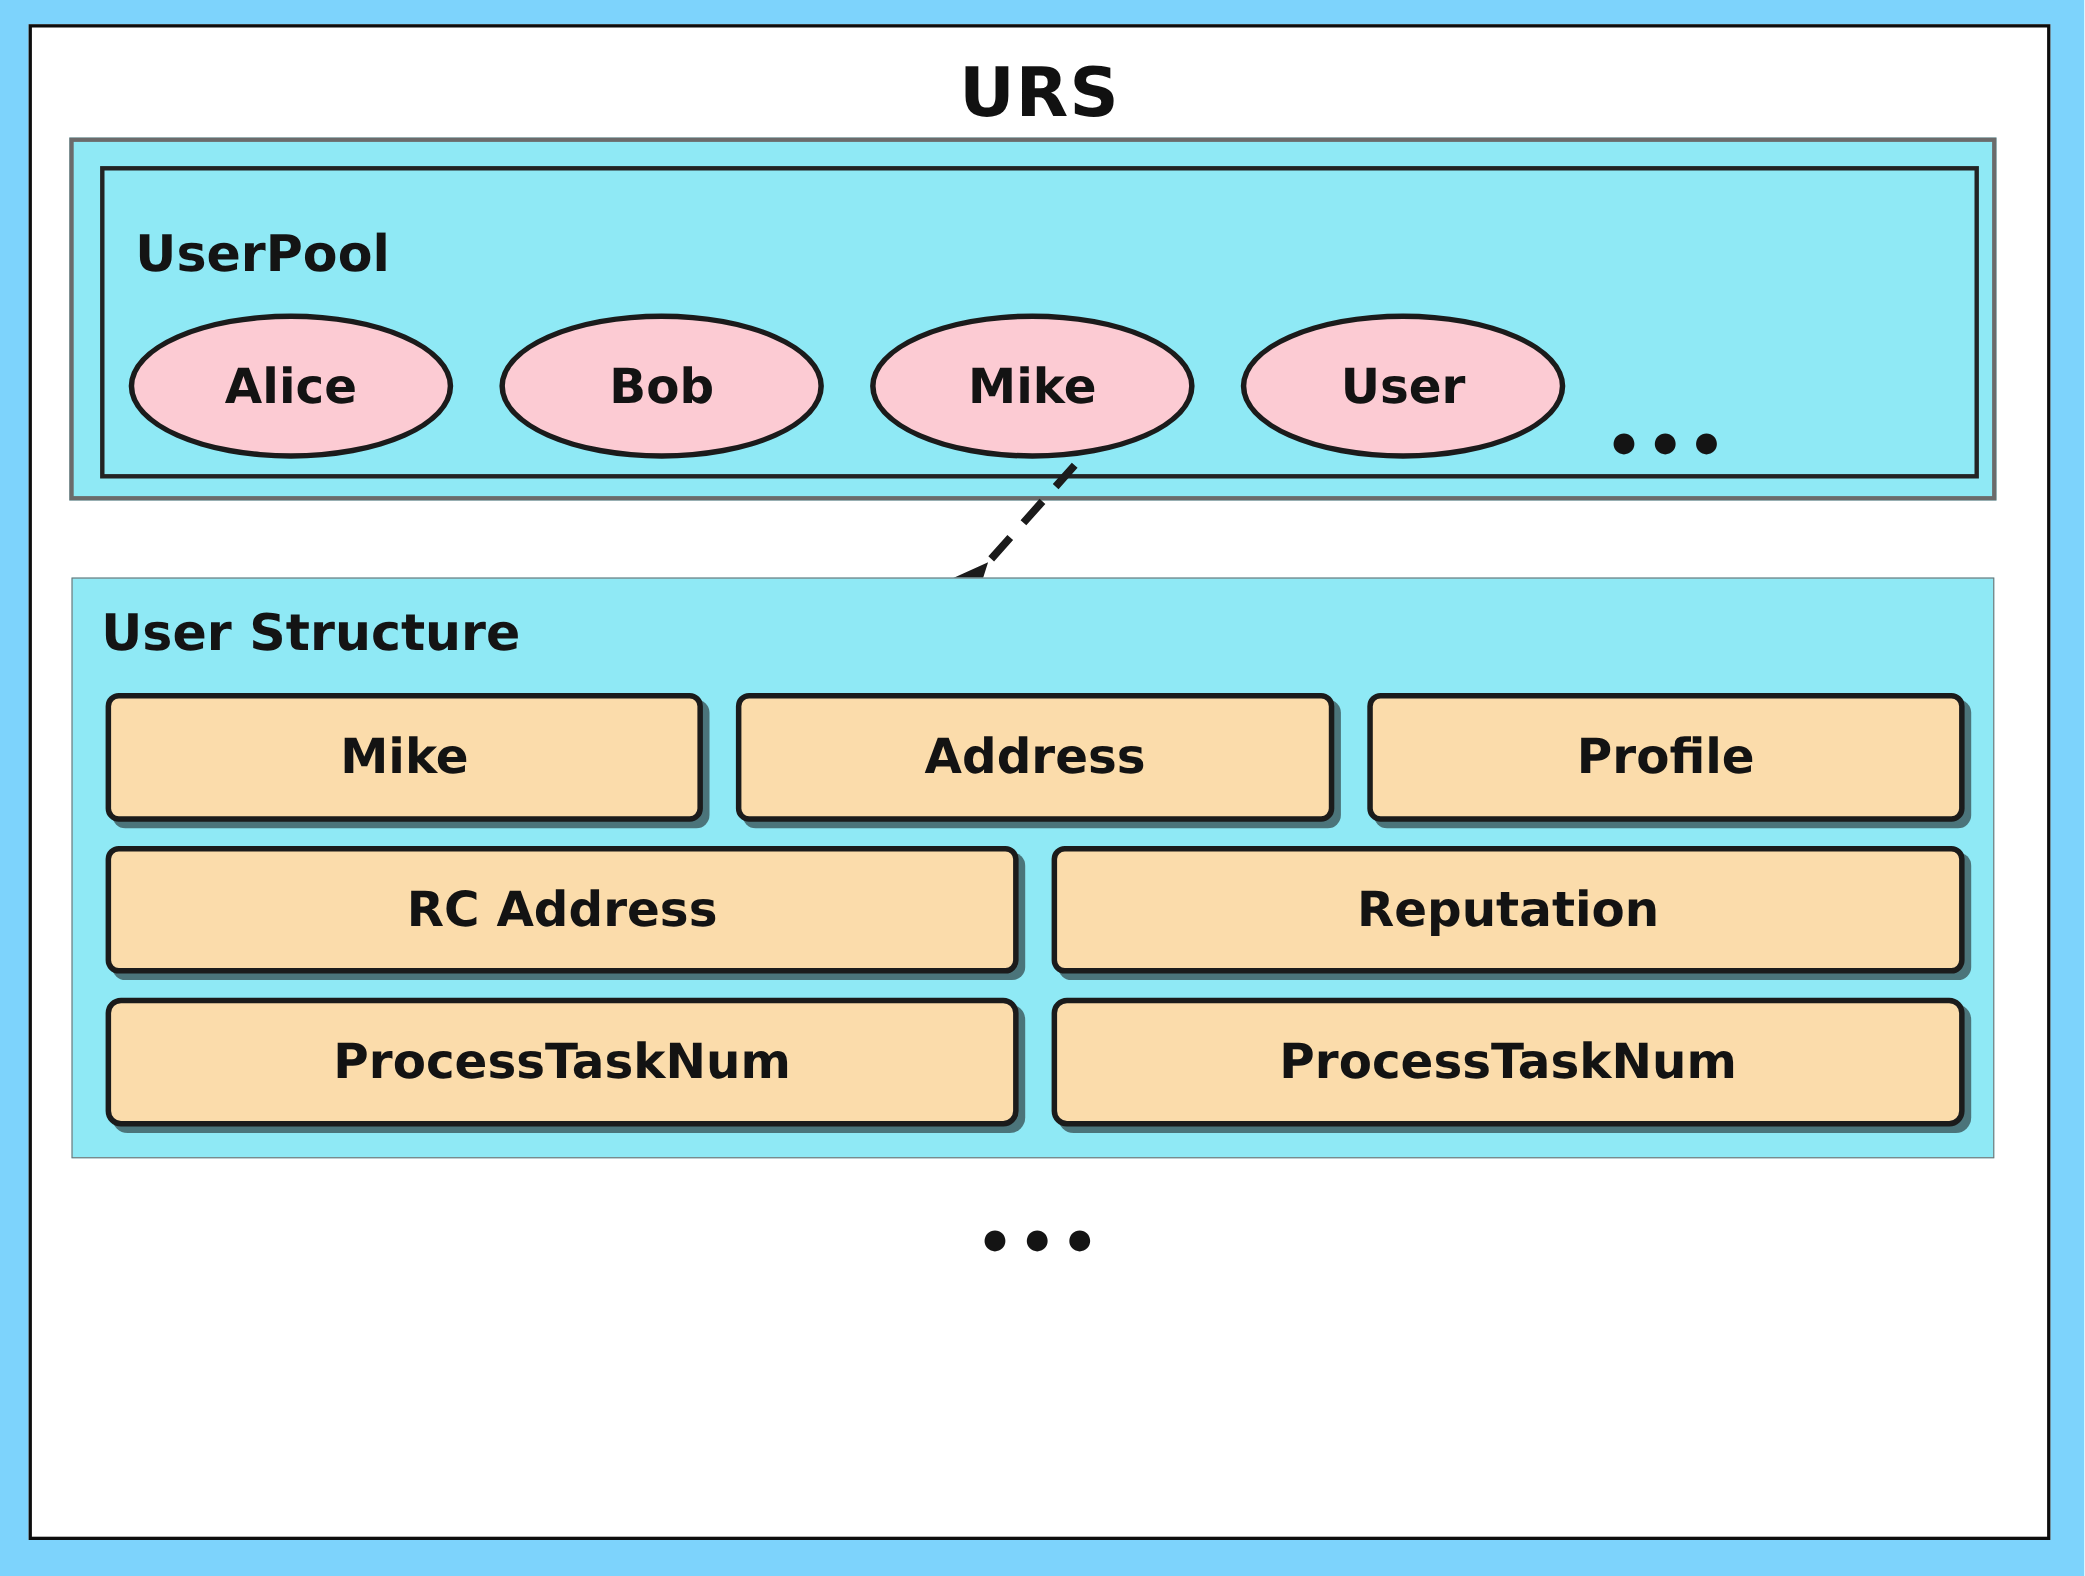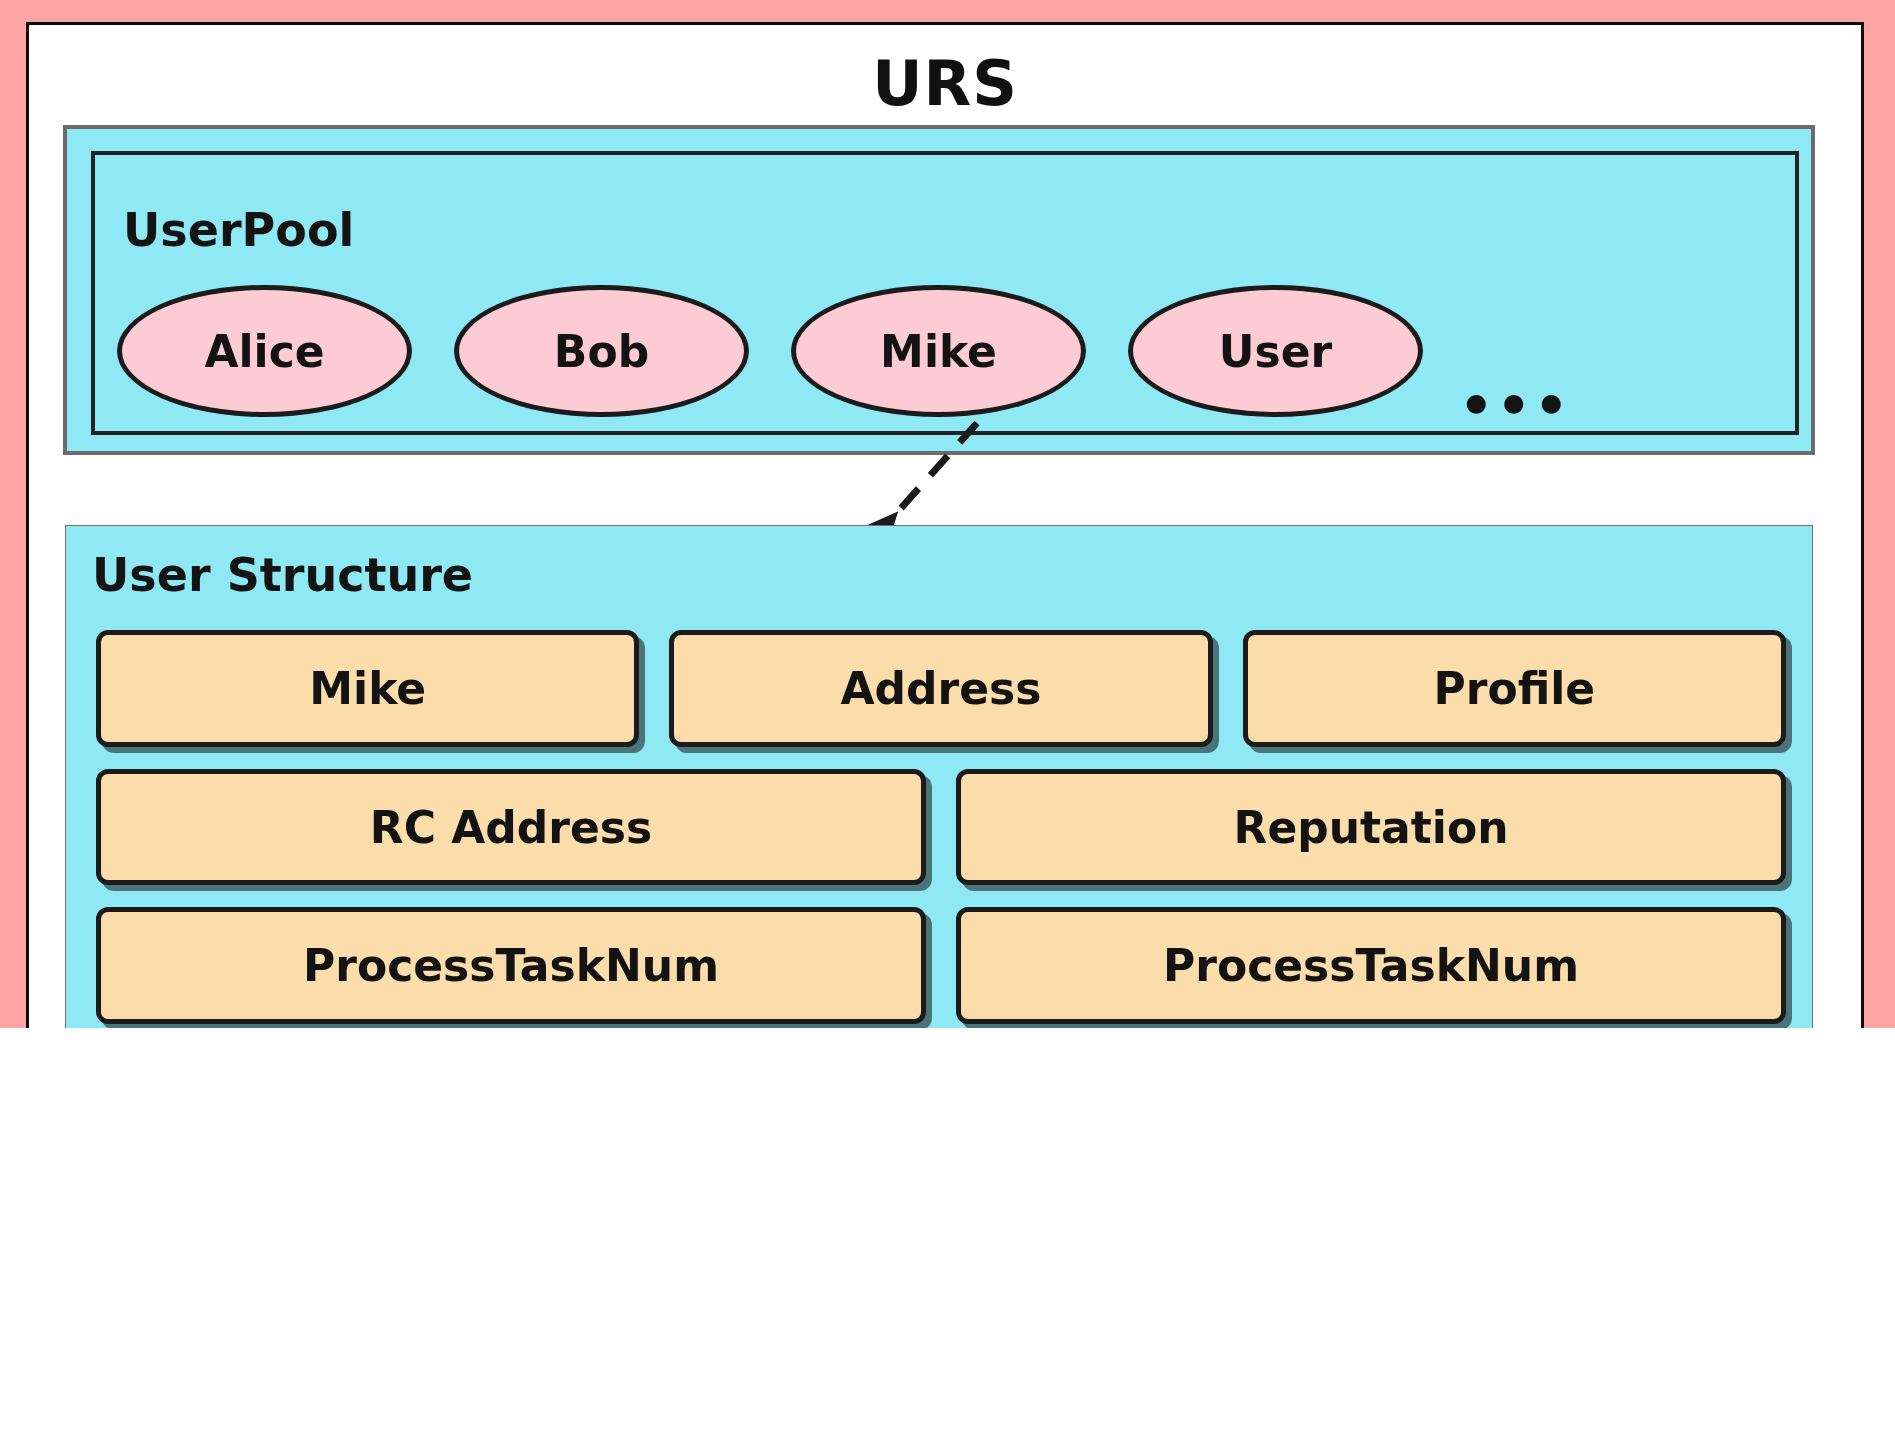--- a/index.html
+++ b/index.html
@@ -1,18 +1,18 @@
 <!DOCTYPE html>
 <html><head>
 <meta charset="utf-8">
 <style>
   html,body{margin:0;padding:0;background:#ffffff;}
   body{width:1895px;height:1433px;font-family:"DejaVu Sans","Liberation Sans",sans-serif;}
 
-  #canvas{position:relative;width:1895px;height:1028px;background:#fca5a5;overflow:hidden;}
+  #canvas{position:relative;width:1895px;height:1433px;background:#7dd3fc;overflow:hidden;}
 
   
   #urs-frame{
     position:absolute;left:26px;top:22px;width:1838px;height:1378px;
     background:#ffffff;border:3px solid #0d0d0d;box-sizing:border-box;
   }
 
   #urs-title{
     position:absolute;left:0;top:28px;width:100%;
     text-align:center;font-size:62px;font-weight:bold;color:#111;
@@ -64,21 +64,21 @@
     display:flex;flex-direction:column;gap:22px;
   }
   .struct-row{display:flex;flex:1;gap:30px;}
   .field-box{
     background:#FBDCAB;border:5px solid #1b1b1b;border-radius:12px;
     box-sizing:border-box;box-shadow:6px 6px 0 rgba(20,20,20,0.55);
     display:flex;align-items:center;justify-content:center;
     font-size:44px;font-weight:bold;color:#131313;white-space:nowrap;
   }
   .col3{flex:1 1 0;}
-  .col2{flex:1 1 0;}
+  .col2{flex:1 1 0;border-radius:14px;}
 
   #bottom-ellipsis{
     position:absolute;left:0;top:1078px;width:100%;text-align:center;
     font-size:54px;font-weight:bold;color:#141414;letter-spacing:4px;line-height:1;
   }
 </style>
 </head>
 <body>
 
 <div id="canvas">

